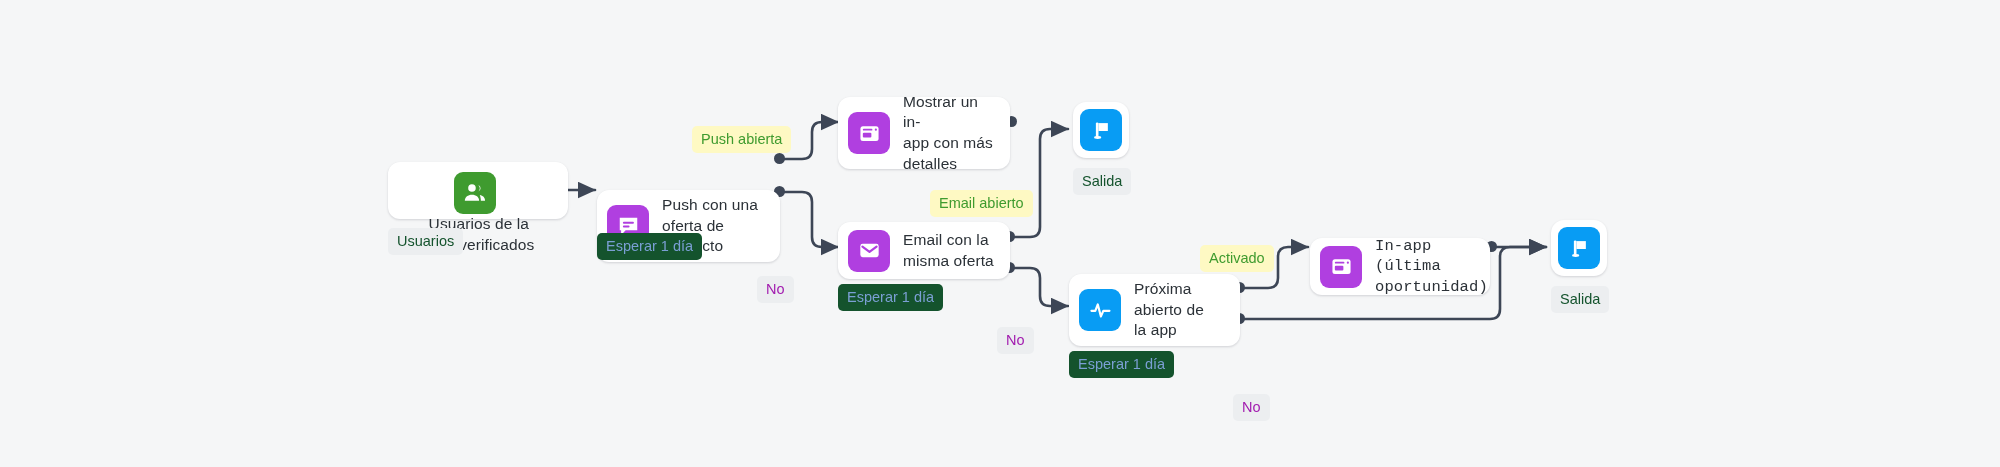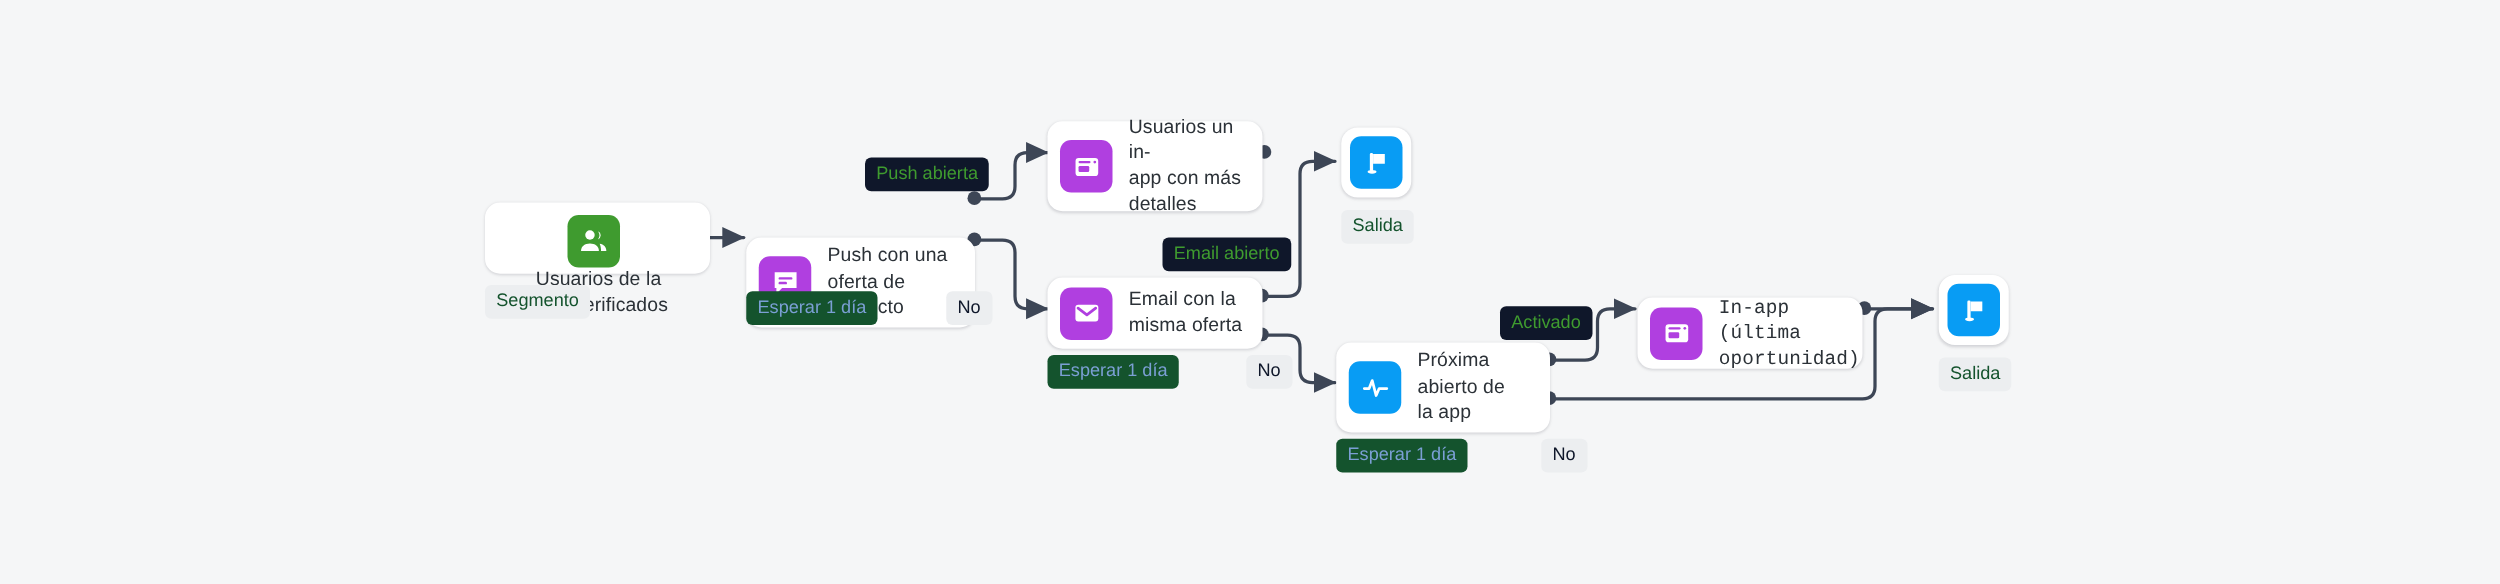--- a/index.html
+++ b/index.html
@@ -80,22 +80,22 @@
   .chip {
     position: absolute;
     border-radius: 5px;
     font-size: 14.5px;
     line-height: 1;
     padding: 6px 9px;
     white-space: nowrap;
     background: #eceef0;
   }
   .chip.wait   { color: #7b9fd4; background: #14532d; }
-  .chip.no     { color: #0f172a; background: #eceef0; }
-  .chip.cond   { color: #3f9b2f; background: #0f172a; }
+  .chip.no     { color: #a21caf; background: #eceef0; margin-top: 43px; }
+  .chip.cond   { color: #3f9b2f; background: #fef9c3; }
   .chip.exitlb { color: #14532d; background: #eceef0; }
 </style>
 </head>
 <body>
 
 <div id="canvas">
 
   <svg id="edges" viewBox="0 0 2000 467" width="2000" height="467">
     <defs>
       <marker id="arrow" markerWidth="9" markerHeight="9" refX="6.6" refY="3.2" orient="auto" markerUnits="strokeWidth">
@@ -137,21 +137,21 @@
       <svg width="26" height="26" viewBox="0 0 24 24" fill="#ffffff">
         <circle cx="9.2" cy="7.4" r="3.5"></circle>
         <path d="M2.6 19.2c0-3.6 2.9-5.6 6.6-5.6s6.6 2 6.6 5.6z"></path>
         <path d="M15.1 4.6a3.3 3.3 0 0 1 0 6.1 4.6 4.6 0 0 0 0-6.1z"></path>
         <path d="M16.4 13.9c2.9.45 4.9 2.35 4.9 5.3h-3.9c0-2.1-.4-3.8-1-5.3z"></path>
       </svg>
     </span>
     <span class="label">Usuarios de la
 app verificados</span>
   </div>
-  <div class="chip exitlb" style="left:388px; top:228px;">Segmento</div>
+  <div class="chip exitlb" style="left:388px; top:228px;">Usuarios</div>
 
   <div class="node" style="left:597px; top:156px; width:183px; height:72px;margin-top:34px;">
     <span class="icon" style="background:#b03fe0;">
       <svg width="25" height="25" viewBox="0 0 24 24" fill="#ffffff">
         <path d="M3.6 3.6h16.8v12.1H9.3L4.9 20.1v-4.4H3.6z"></path>
         <rect x="6.6" y="7.4" width="10.6" height="1.9" rx="0.9" fill="#b03fe0"></rect>
         <rect x="6.6" y="11.0" width="6.4" height="1.9" rx="0.9" fill="#b03fe0"></rect>
       </svg>
     </span>
     <span class="label">Push con una
@@ -165,21 +165,21 @@
 
   <div class="node" style="left:838px; top:97px; width:172px; height:72px;">
     <span class="icon" style="background:#b03fe0;">
       <svg width="25" height="25" viewBox="0 0 24 24" fill="#ffffff">
         <rect x="3.3" y="5.1" width="17.4" height="14.0" rx="2.4"></rect>
         <rect x="5.6" y="7.4" width="9.2" height="1.8" rx="0.9" fill="#b03fe0"></rect>
         <circle cx="18.1" cy="8.3" r="1.05" fill="#b03fe0"></circle>
         <rect x="5.6" y="11.3" width="8.2" height="4.6" rx="1.0" fill="#b03fe0"></rect>
       </svg>
     </span>
-    <span class="label">Usuarios un in-
+    <span class="label">Mostrar un in-
 app con más
 detalles</span>
   </div>
 
   <div class="node exit" style="left:1073px; top:102px; width:56px; height:56px;">
     <span class="icon" style="background:#089cf4;">
       <svg width="25" height="25" viewBox="0 0 24 24" fill="#ffffff">
         <rect x="6.6" y="4.2" width="2.5" height="14.2" rx="1.1"></rect>
         <path d="M9.1 4.9h9.0v7.6h-9.0z"></path>
         <ellipse cx="8.3" cy="18.7" rx="3.4" ry="1.4"></ellipse>

